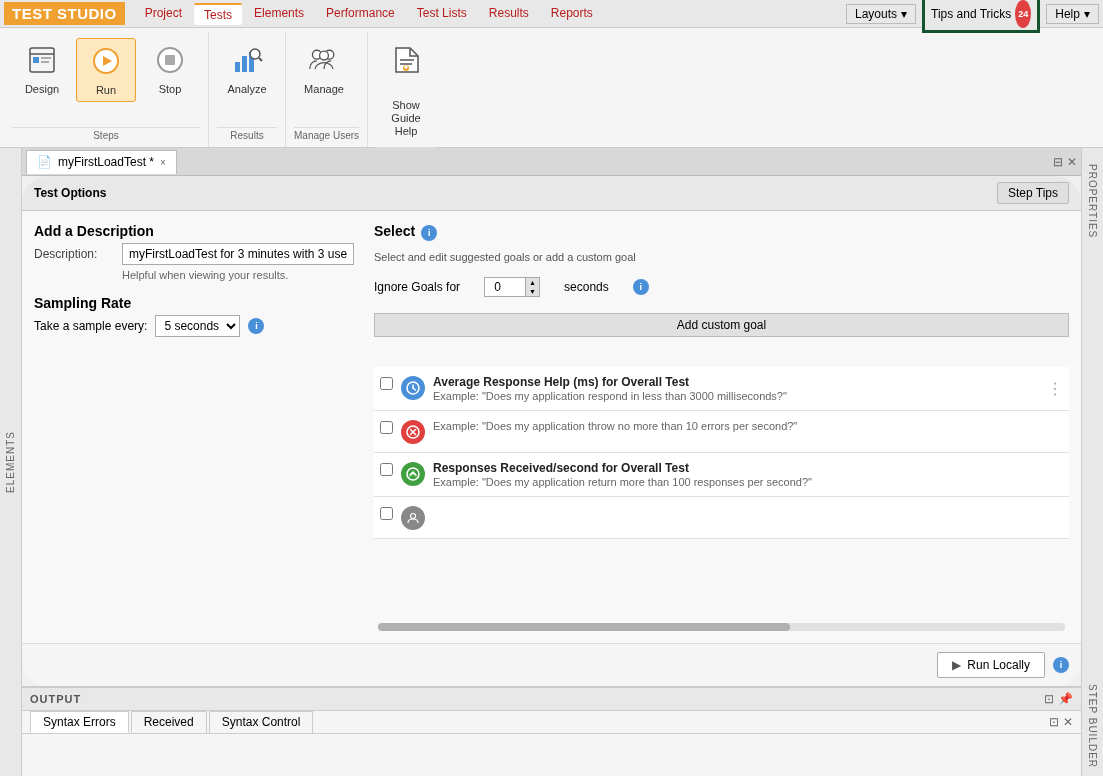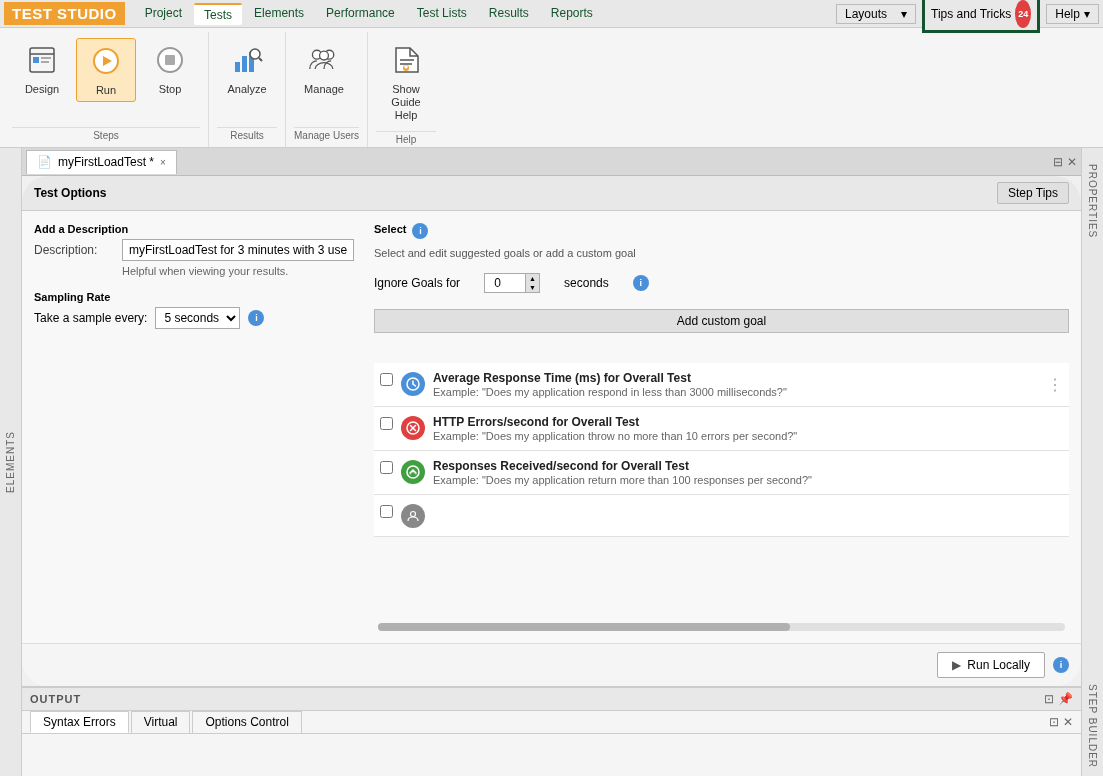--- a/index.html
+++ b/index.html
@@ -9,27 +9,27 @@
     .top-bar {
       display: flex; align-items: center; background: #e8e8e8; border-bottom: 1px solid #ccc;
       height: 28px; padding: 0 4px;
     }
     .app-title {
       background: #f0a030; color: white; font-weight: bold; font-size: 15px;
       padding: 3px 8px; margin-right: 10px; letter-spacing: 0.5px;
     }
     .menu-items { display: flex; gap: 2px; flex: 1; }
     .menu-item {
-      padding: 3px 10px; font-size: 12px; cursor: pointer; color: #14532d;
+      padding: 3px 10px; font-size: 12px; cursor: pointer; color: #b91c1c;
       border-radius: 2px;
     }
     .menu-item.active { background: #fff; border-top: 2px solid #f0a030; }
     .top-right { display: flex; align-items: center; gap: 6px; }
     .layouts-btn {
-      display: flex; align-items: flex-start; gap: 14px; padding: 2px 8px;
+      display: flex; align-items: flex-start; gap: 4px; padding: 2px 8px;
       background: #e8e8e8; border: 1px solid #bbb; cursor: pointer; font-size: 12px;
     }
     .tips-btn {
       display: flex; align-items: center; gap: 4px; padding: 2px 6px;
       background: #e8e8e8; border: 3px solid #14532d; cursor: pointer; font-size: 12px;
       position: relative;
     }
     .badge {
       background: #e04040; color: white; border-radius: 50%; width: 16px; height: 28px;
       font-size: 9px; display: flex; align-items: center; justify-content: center; font-weight: bold;
@@ -111,21 +111,21 @@
     }
     .step-tips-btn {
       background: #e0e0e0; border: 1px solid #bbb; padding: 3px 10px; cursor: pointer;
       font-size: 12px; border-radius: 2px;
     }
 
     .panel-body { display: flex; flex: 1; padding: 12px; gap: 20px; overflow: hidden; }
     .left-panel { width: 320px; display: flex; flex-direction: column; gap: 10px; }
     .right-panel { flex: 1; display: flex; flex-direction: column; gap: 8px; overflow: hidden; }
 
-    .section-title { font-weight: bold; font-size: 11px; margin-bottom: 4px; }
+    .section-title { font-weight: bold; font-size: 14px; margin-bottom: 4px; }
     .form-row { display: flex; align-items: center; gap: 8px; margin-bottom: 4px; }
     .form-label { color: #444; min-width: 80px; }
     .form-input {
       flex: 1; border: 1px solid #aaa; padding: 3px 6px; font-size: 12px;
       background: white;
     }
     .hint-text { color: #666; font-size: 11px; margin-left: 88px; margin-top: 2px; }
 
     .sampling-section { margin-top: 4px; }
     .sampling-row { display: flex; align-items: center; gap: 8px; margin-top: 4px; }
@@ -330,21 +330,21 @@
         <div class="toolbar-icon icon-guide">
           <svg viewBox="0 0 32 32" fill="none" xmlns="http://www.w3.org/2000/svg">
             <path d="M6 4 L20 4 L28 12 L28 28 L6 28 Z" stroke="#555" stroke-width="1.5" fill="white"></path>
             <path d="M20 4 L20 12 L28 12" stroke="#555" stroke-width="1.5" fill="none"></path>
             <line x1="10" y1="16" x2="24" y2="16" stroke="#555" stroke-width="1.5"></line>
             <line x1="10" y1="20" x2="22" y2="20" stroke="#555" stroke-width="1.5"></line>
             <circle cx="16" cy="24" r="3" fill="#f0a030"></circle>
             <path d="M14 22.5 L16 21 L18 22.5 L17 24.5 L15 24.5 Z" fill="white" stroke="none"></path>
           </svg>
         </div>
-        <div class="toolbar-label" style="white-space:pre-line;">Show
+        <div class="toolbar-label" style="white-space:pre-line;margin-top:16px;">Show
 Guide
 Help</div>
       </div>
     </div>
     <div class="group-label">Help</div>
   </div>
 </div>
 
 <div class="main-layout">
 
@@ -422,37 +422,36 @@
             <div class="goal-item">
               <input type="checkbox" class="goal-checkbox" style="">
               <div class="goal-icon blue">
                 <svg width="14" height="14" viewBox="0 0 14 14" fill="none">
                   <circle cx="7" cy="7" r="6" stroke="white" stroke-width="1.5"></circle>
                   <line x1="7" y1="4" x2="7" y2="7" stroke="white" stroke-width="1.5" stroke-linecap="round"></line>
                   <line x1="7" y1="7" x2="9.5" y2="9" stroke="white" stroke-width="1.5" stroke-linecap="round"></line>
                 </svg>
               </div>
               <div class="goal-text">
-                <div class="goal-title">Average Response Time (ms) for Overall Test</div>
+                <div class="goal-title">Average Response Help (ms) for Overall Test</div>
                 <div class="goal-desc">Example: "Does my application respond in less than 3000 milliseconds?"</div>
               </div>
               <span class="drag-handle">⋮</span>
             </div>
 
             <div class="goal-item">
               <input type="checkbox" class="goal-checkbox" style="">
               <div class="goal-icon red">
                 <svg width="14" height="14" viewBox="0 0 14 14" fill="none">
                   <circle cx="7" cy="7" r="6" stroke="white" stroke-width="1.5"></circle>
                   <line x1="4.5" y1="4.5" x2="9.5" y2="9.5" stroke="white" stroke-width="1.5" stroke-linecap="round"></line>
                   <line x1="9.5" y1="4.5" x2="4.5" y2="9.5" stroke="white" stroke-width="1.5" stroke-linecap="round"></line>
                 </svg>
               </div>
               <div class="goal-text">
-                <div class="goal-title">HTTP Errors/second for Overall Test</div>
                 <div class="goal-desc">Example: "Does my application throw no more than 10 errors per second?"</div>
               </div>
             </div>
 
             <div class="goal-item">
               <input type="checkbox" class="goal-checkbox" style="">
               <div class="goal-icon green">
                 <svg width="14" height="14" viewBox="0 0 14 14" fill="none">
                   <circle cx="7" cy="7" r="6" stroke="white" stroke-width="1.5"></circle>
                   <path d="M4 8 L7 5 L10 8" stroke="white" stroke-width="1.5" fill="none" stroke-linecap="round"></path>
@@ -495,22 +494,22 @@
       <div class="output-header">
         <span class="output-title">OUTPUT</span>
         <div class="output-actions">
           <button class="output-btn">⊡</button>
           <button class="output-btn">📌</button>
         </div>
       </div>
       <div style="display:flex; align-items:center; border-bottom:1px solid #ccc; background:#f5f5f5; padding:0 8px;">
         <div class="output-tabs" style="padding:0; flex:1; display:flex;">
           <div class="output-tab active">Syntax Errors</div>
-          <div class="output-tab">Virtual</div>
-          <div class="output-tab">Options Control</div>
+          <div class="output-tab">Received</div>
+          <div class="output-tab">Syntax Control</div>
         </div>
         <div class="output-tab-actions">
           <button class="output-btn">⊡</button>
           <button class="output-btn">✕</button>
         </div>
       </div>
     </div>
   </div>
 
   <div class="right-sidebar">

